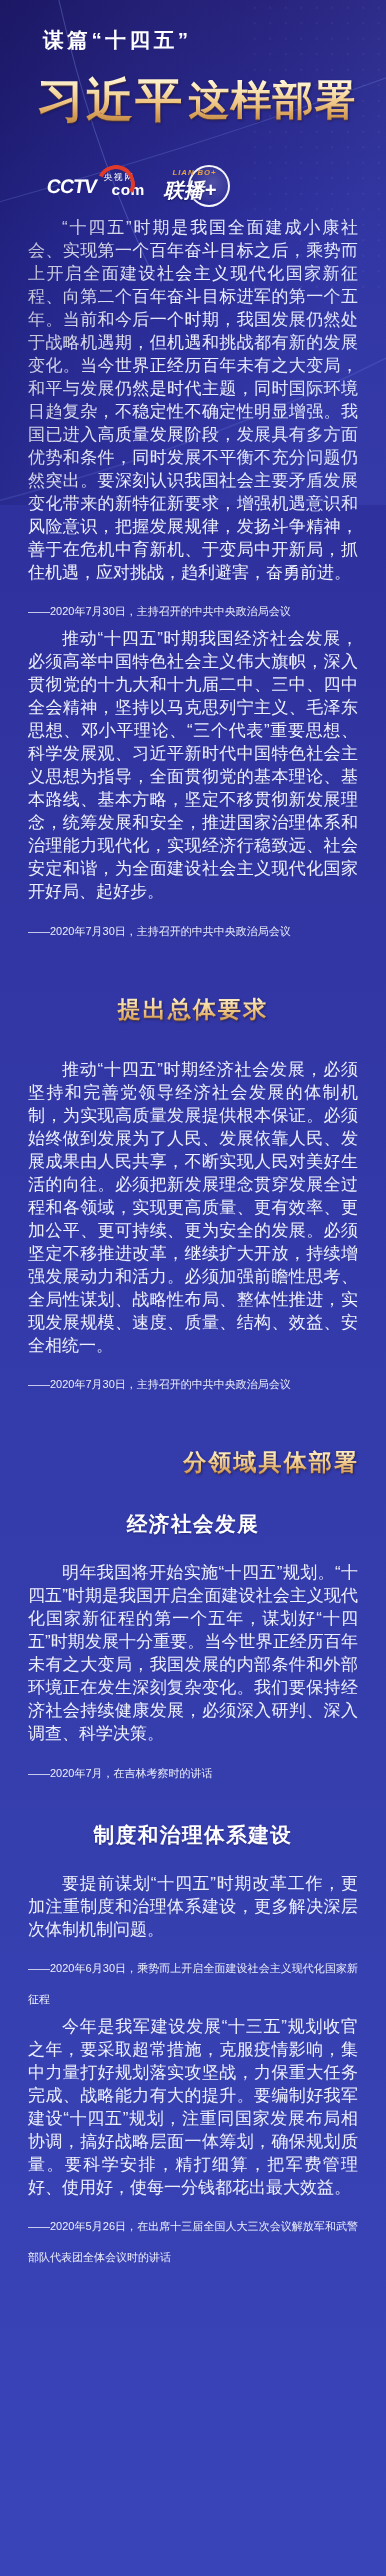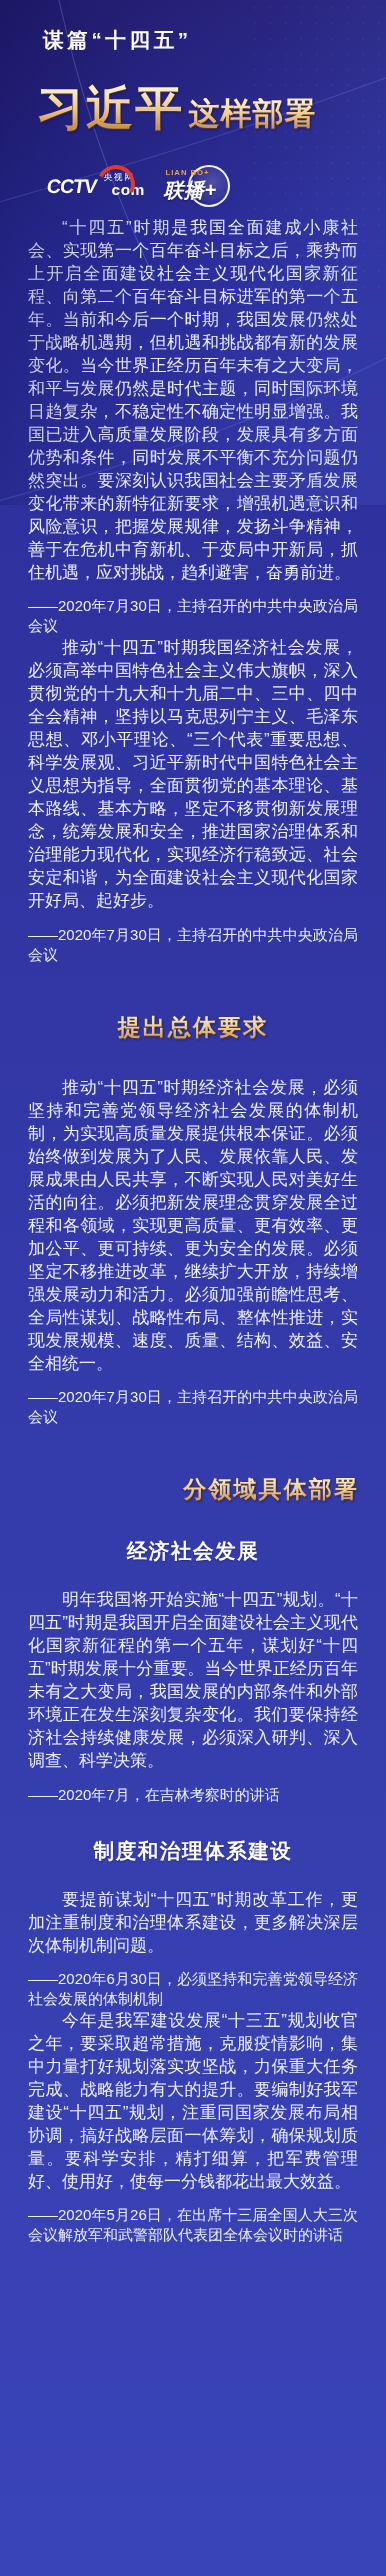--- a/index.html
+++ b/index.html
@@ -10,49 +10,49 @@
   }
   .header-glow{position:absolute;top:0;left:0;width:386px;height:505px;pointer-events:none;
     background:linear-gradient(105deg,rgba(8,4,60,0.38) 0%,rgba(8,4,60,0.12) 30%,rgba(8,4,60,0) 52%,rgba(110,140,255,0.10) 80%);}
   .bg-dots{position:absolute;top:0;right:0;width:139px;height:289px;pointer-events:none;opacity:.6;
     background-image:radial-gradient(rgba(255,255,255,0.08) 1px,transparent 1.3px);
     background-size:15.5px 15.5px;}
   .curves{position:absolute;top:0;left:0;pointer-events:none;}
 
   .header{position:relative;height:216px;}
   .kicker{position:absolute;top:26px;left:43px;font-size:20.6px;font-weight:bold;color:#ffffff;letter-spacing:3.6px;}
-  .title-row{position:absolute;top:76px;left:37px;display:flex;align-items:flex-end;white-space:nowrap;margin-top:8px;}
+  .title-row{position:absolute;top:76px;left:37px;display:flex;align-items:flex-end;white-space:nowrap;}
   .gold{
     background:linear-gradient(180deg,#fff7da 0%,#f7e0ae 28%,#eec584 55%,#dca761 76%,#c18a45 100%);
     -webkit-background-clip:text;background-clip:text;color:transparent;
     filter:drop-shadow(0 1.5px 0 rgba(116,72,30,0.55)) drop-shadow(1px 1px 1px rgba(10,8,50,0.45));
   }
   .title-big{font-size:47px;font-weight:900;letter-spacing:2.1px;line-height:1;}
-  .title-small{font-size:31px;font-weight:900;letter-spacing:1px;line-height:1;margin-left:4.1px;padding-bottom:2.1px;}
+  .title-small{font-size:41px;font-weight:900;letter-spacing:1px;line-height:1;margin-left:4.1px;padding-bottom:2.1px;}
 
   .logos{position:absolute;top:168px;left:47px;display:flex;align-items:center;gap:18.5px;}
   .cctv-logo{position:relative;display:flex;align-items:center;cursor:pointer;}
   .cctv-word{font-size:19.6px;font-weight:900;color:#ffffff;letter-spacing:-1px;transform:skewX(-8deg);}
   .cctv-arc{position:absolute;left:50px;top:-8.2px;width:30px;height:30px;border-radius:50%;
     border:4.1px solid transparent;border-top-color:#e03a2a;border-right-color:#e03a2a;transform:rotate(-18deg);}
   .cctv-col{display:flex;flex-direction:column;margin-left:7.2px;line-height:1.05;}
   .cctv-cn{font-size:8.8px;color:#ffffff;letter-spacing:1.5px;}
   .cctv-com{font-size:15.5px;color:#ffffff;font-weight:bold;letter-spacing:0.5px;margin-left:8px;}
   .lianbo-logo{position:relative;display:flex;flex-direction:column;cursor:pointer;padding-right:13.4px;}
   .globe{position:absolute;right:0;top:-3.1px;width:38px;height:38px;border-radius:50%;
     border:2.6px solid rgba(255,255,255,0.95);
     background:radial-gradient(circle at 60% 40%, rgba(255,255,255,0.18) 0%, rgba(255,255,255,0.04) 60%, transparent 70%);}
-  .lianbo-en{position:relative;z-index:1;font-size:7.7px;font-weight:bold;color:#e8a33f;letter-spacing:1px;margin-left:2.1px;}
+  .lianbo-en{position:relative;z-index:1;font-size:7.7px;font-weight:bold;font-style:italic;color:#e8a33f;letter-spacing:1px;margin-left:2.1px;text-align:right;}
   .lianbo-cn{position:relative;z-index:1;font-size:20px;font-weight:900;font-style:italic;color:#ffffff;letter-spacing:0.5px;
     text-shadow:0 1px 1.5px rgba(10,8,50,0.5);}
 
   .quote-title{margin:47px 27px 33px;text-align:center;font-size:23px;font-weight:900;letter-spacing:2.1px;}
   .quote-section.first .quote-title{margin-top:29px;}
   .body-text{margin:0 28px;color:#eef0fe;font-size:17px;line-height:23px;text-align:justify;text-indent:2em;}
-  .citation{margin:12.4px 28px 0;color:#eef0fe;font-size:15px;line-height:20px;text-align:justify;text-indent:0;}
+  .citation{margin:12.4px 28px 0;color:#eef0fe;font-size:11px;line-height:31px;text-align:justify;text-indent:0;}
 
   .domain-title{margin:47px 27px 0;text-align:right;font-size:23px;font-weight:900;letter-spacing:2.1px;}
   .sub-title{margin:32px 27px 23px;text-align:center;font-size:20.6px;font-weight:900;color:#ffffff;letter-spacing:1.5px;
     text-shadow:0 1px 1.5px rgba(10,8,50,0.35);}
 </style>
 </head>
 <body>
 
 <div class="page">
 
@@ -108,21 +108,21 @@
 
     <div class="subsection">
       <h3 class="sub-title">经济社会发展</h3>
       <p class="body-text">明年我国将开始实施“十四五”规划。“十四五”时期是我国开启全面建设社会主义现代化国家新征程的第一个五年，谋划好“十四五”时期发展十分重要。当今世界正经历百年未有之大变局，我国发展的内部条件和外部环境正在发生深刻复杂变化。我们要保持经济社会持续健康发展，必须深入研判、深入调查、科学决策。</p>
       <p class="citation">——2020年7月，在吉林考察时的讲话</p>
     </div>
 
     <div class="subsection">
       <h3 class="sub-title">制度和治理体系建设</h3>
       <p class="body-text">要提前谋划“十四五”时期改革工作，更加注重制度和治理体系建设，更多解决深层次体制机制问题。</p>
-      <p class="citation">——2020年6月30日，必须坚持和完善党领导经济社会发展的体制机制</p>
+      <p class="citation">——2020年6月30日，乘势而上开启全面建设社会主义现代化国家新征程</p>
     </div>
 
     <div class="subsection">
       <p class="body-text">今年是我军建设发展“十三五”规划收官之年，要采取超常措施，克服疫情影响，集中力量打好规划落实攻坚战，力保重大任务完成、战略能力有大的提升。要编制好我军建设“十四五”规划，注重同国家发展布局相协调，搞好战略层面一体筹划，确保规划质量。要科学安排，精打细算，把军费管理好、使用好，使每一分钱都花出最大效益。</p>
       <p class="citation">——2020年5月26日，在出席十三届全国人大三次会议解放军和武警部队代表团全体会议时的讲话</p>
     </div>
 
   </section>
 
 </div>

